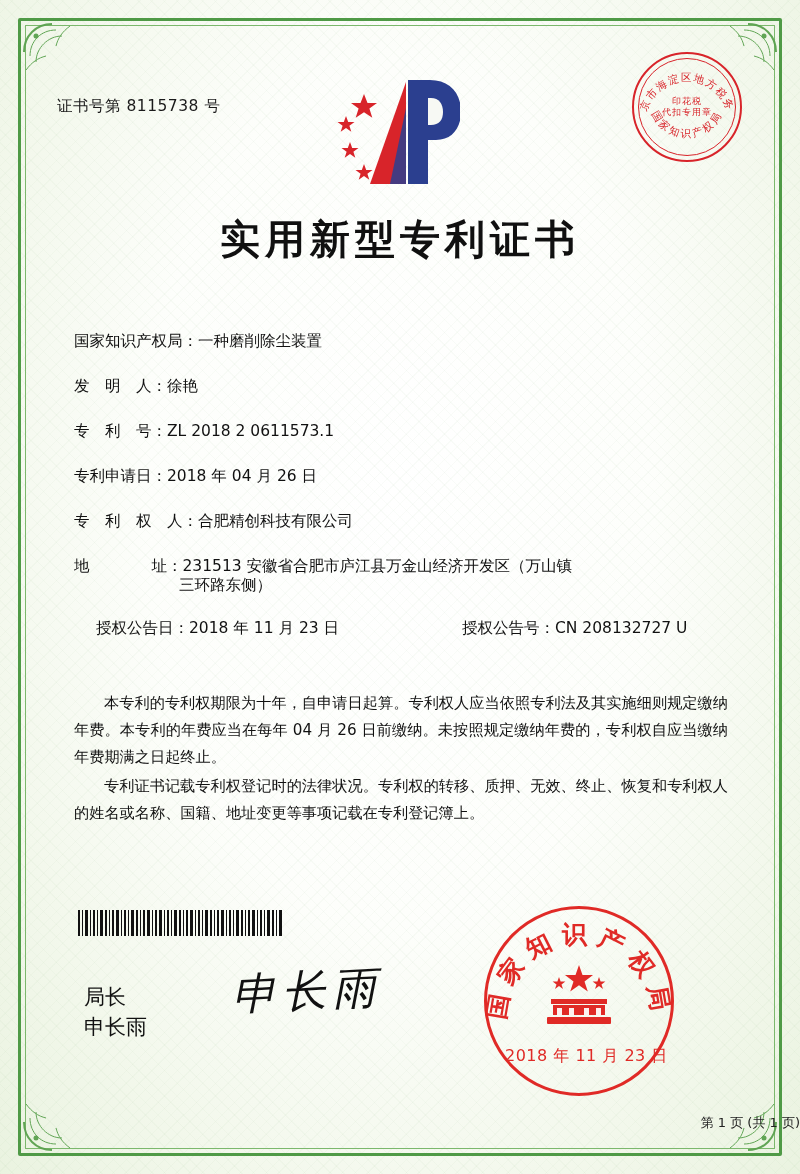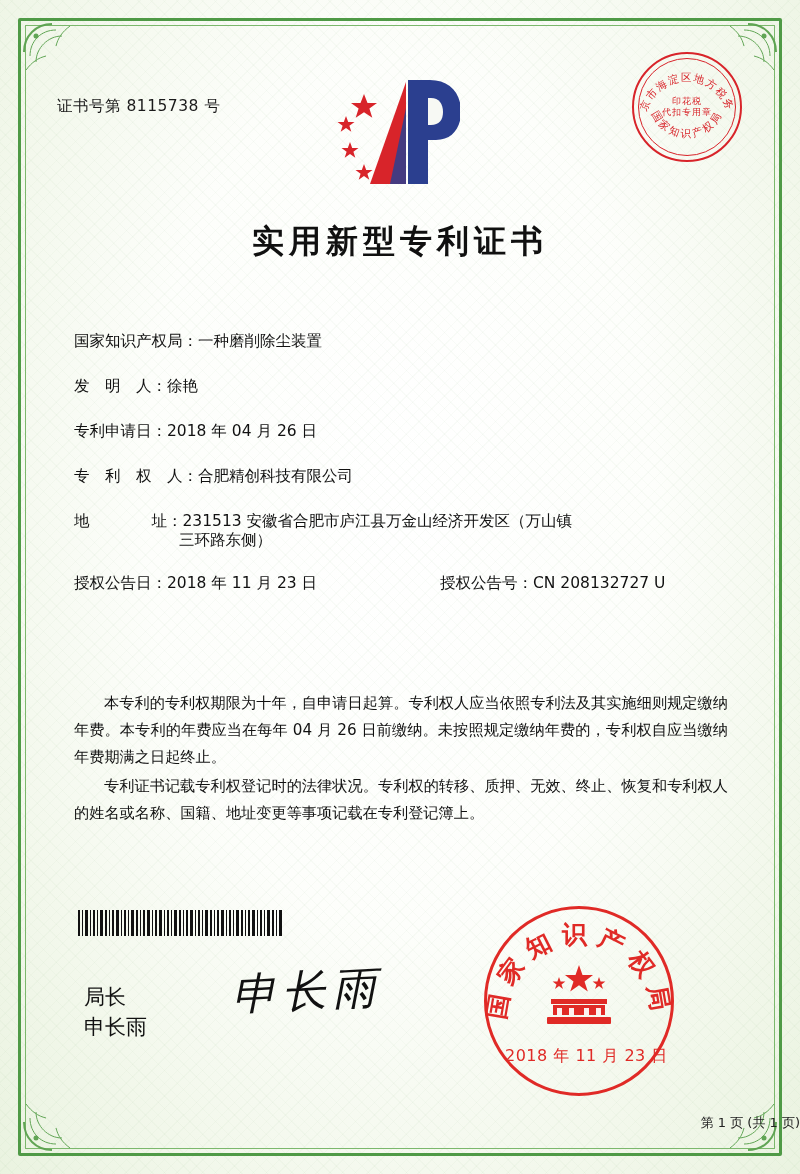--- a/index.html
+++ b/index.html
@@ -122,26 +122,25 @@
     white-space: nowrap;
     letter-spacing: 1px;
   }
 
   .title {
     position: absolute;
     left: 0;
     right: 0;
     top: 212px;
     text-align: center;
-    font-size: 32px;
+    font-size: 40px;
     font-weight: bold;
     letter-spacing: 5px;
     color: #101010;
     font-family: "DejaVu Sans", "Liberation Sans", sans-serif;
-    margin-top: 8px;
   }
 
   .fields {
     position: absolute;
     left: 74px;
     top: 332px;
     right: 70px;
     font-size: 15.5px;
     color: #111;
     line-height: 1.2;
@@ -161,20 +160,21 @@
   }
   .field-row.addr { margin-bottom: 0; }
   .addr-cont {
     margin-left: 105px;
     margin-bottom: 24px;
     font-size: 15.5px;
   }
   .two-col {
     display: flex;
     align-items: center;
+    margin-left: 22px;
   }
   .two-col .left { width: 366px; flex: 0 0 auto; }
   .two-col .right { flex: 1 1 auto; }
 
   .body-text {
     position: absolute;
     left: 74px;
     right: 72px;
     top: 690px;
     font-size: 15.2px;
@@ -357,20 +357,24 @@
       <div class="field-row">
         <span class="field-label">国家知识产权局：</span>
         <span class="field-value">一种磨削除尘装置</span>
       </div>
 
       <div class="field-row">
         <span class="field-label">发　明　人：</span>
         <span class="field-value">徐艳</span>
       </div>
 
+      <div class="field-row">
+        <span class="field-label">专　利　号：</span>
+        <span class="field-value">ZL 2018 2 0611573.1</span>
+      </div>
 
       <div class="field-row">
         <span class="field-label">专利申请日：</span>
         <span class="field-value">2018 年 04 月 26 日</span>
       </div>
 
       <div class="field-row">
         <span class="field-label">专　利　权　人：</span>
         <span class="field-value">合肥精创科技有限公司</span>
       </div>

